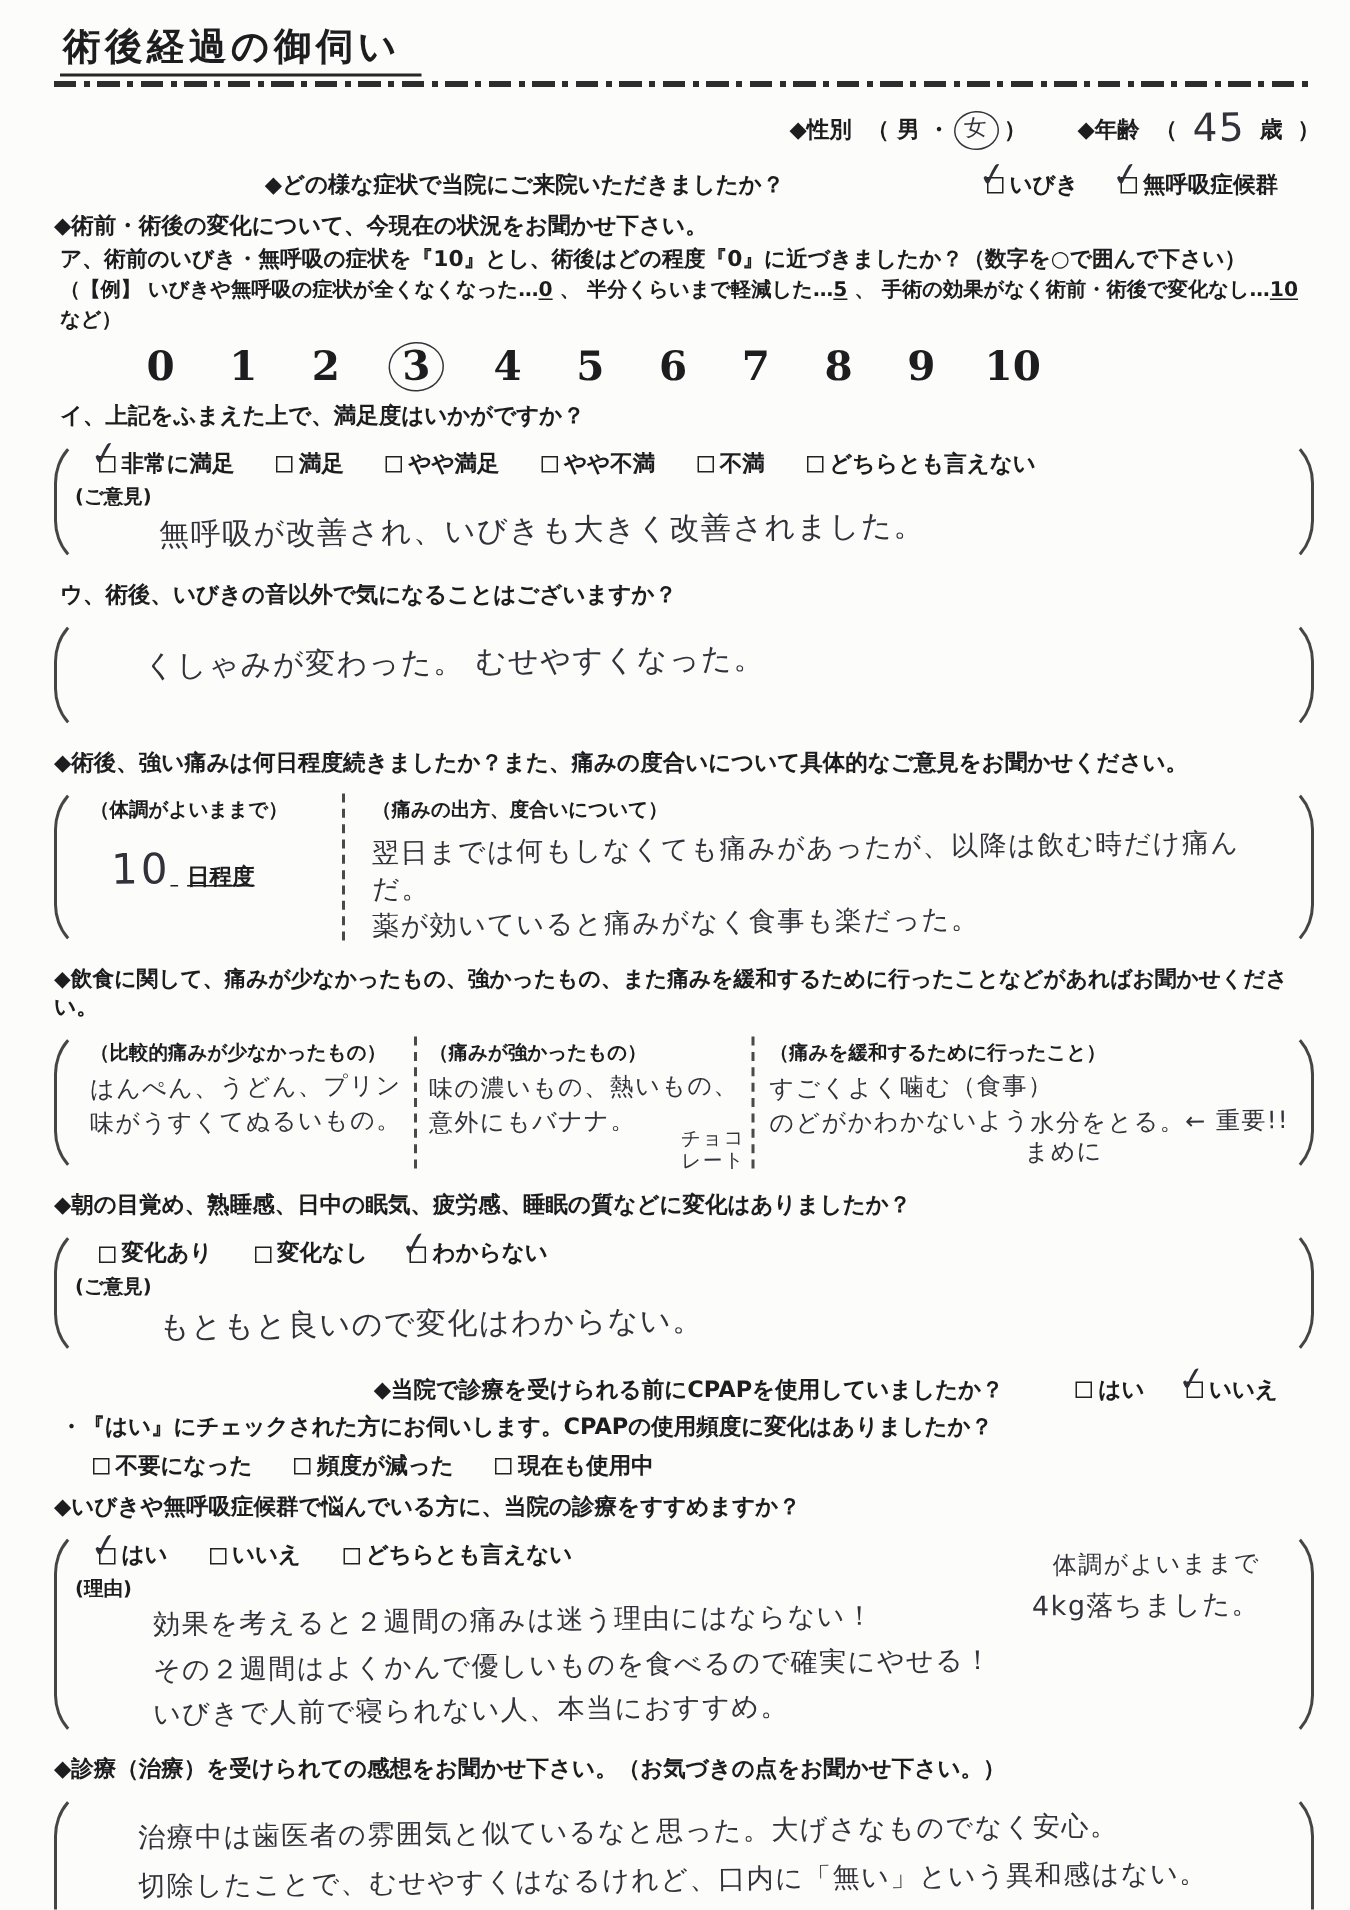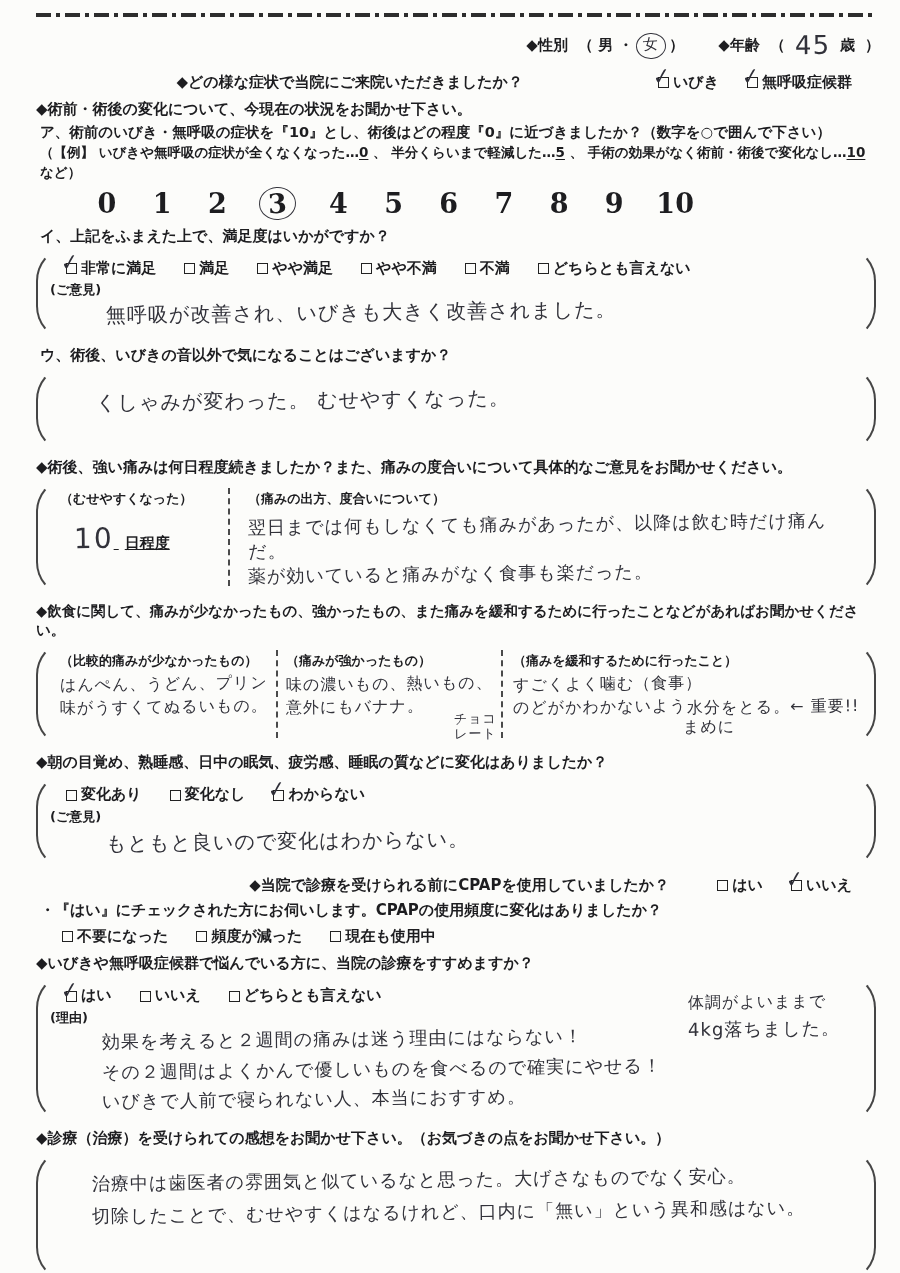--- a/index.html
+++ b/index.html
@@ -98,34 +98,35 @@
   .food-grid { display:flex; min-height:88px; }
   .food-col { padding:2px 8px 0 2px; }
   .food-c1 { width:220px; flex:none; border-right:2px dashed #4a4a4a; }
   .food-c2 { width:225px; flex:none; border-right:2px dashed #4a4a4a; padding-left:8px; position:relative; }
   .food-c3 { flex:1; padding-left:10px; position:relative; }
   .choco-note { position:absolute; right:4px; bottom:-4px; font-size:13px; line-height:1.15; text-align:center; }
   .insert-wrap { position:relative; }
   .insert-word { position:absolute; left:-4px; top:20px; white-space:nowrap; font-size:16px; }
 
   
-  .side-note { position:absolute; right:34px; top:14px; text-align:left;margin-left:16px; }
+  .side-note { position:absolute; right:34px; top:14px; text-align:right;margin-left:16px; }
   .side-note .hw { display:block; }
 
   .mt2{margin-top:2px;} .mt4{margin-top:4px;} .mt6{margin-top:6px;} .mt8{margin-top:8px;}
   .flexline { display:flex; align-items:center;justify-content:flex-end; }
   .opinion-label { font-weight:700; font-size:13px; margin:2px 0 0 -16px; }
   .u { text-decoration:underline; text-underline-offset:2px; }
 </style>
 </head>
 <body>
 
 <div class="sheet">
 
   <div>
+    <span class="title">術後経過の御伺い</span>
     <div class="dash-rule"></div>
   </div>
 
   <div class="flexline printed">
     <span>◆性別</span>
     <span style="margin-left:10px;">（ 男 ・</span>
     <span class="circled hw" style="margin:0 3px;">女</span>
     <span>）</span>
     <span style="margin-left:34px;">◆年齢</span>
     <span style="margin-left:10px;">（</span>
@@ -218,21 +219,21 @@
         <span class="hw hw-lg">くしゃみが変わった。 むせやすくなった。</span>
       </div>
     </div>
   </div>
 
   <div>
     <div class="q-line">◆術後、強い痛みは何日程度続きましたか？また、痛みの度合いについて具体的なご意見をお聞かせください。</div>
     <div class="box" style="padding:6px 22px;">
       <div class="pain-grid">
         <div class="pain-left">
-          <div class="small-label">（むせやすくなった）</div>
+          <div class="small-label">（体調がよいままで）</div>
           <div class="days-line">
             <span class="hw hw-days">10</span>
             <span class="printed" style="margin-left:6px;">日程度</span>
           </div>
         </div>
         <div class="pain-right">
           <div class="small-label">（痛みの出方、度合いについて）</div>
           <div class="mt4"><span class="hw hw-md">翌日までは何もしなくても痛みがあったが、以降は飲む時だけ痛んだ。</span></div>
           <div class="mt2"><span class="hw hw-md">薬が効いていると痛みがなく食事も楽だった。</span></div>
         </div>

